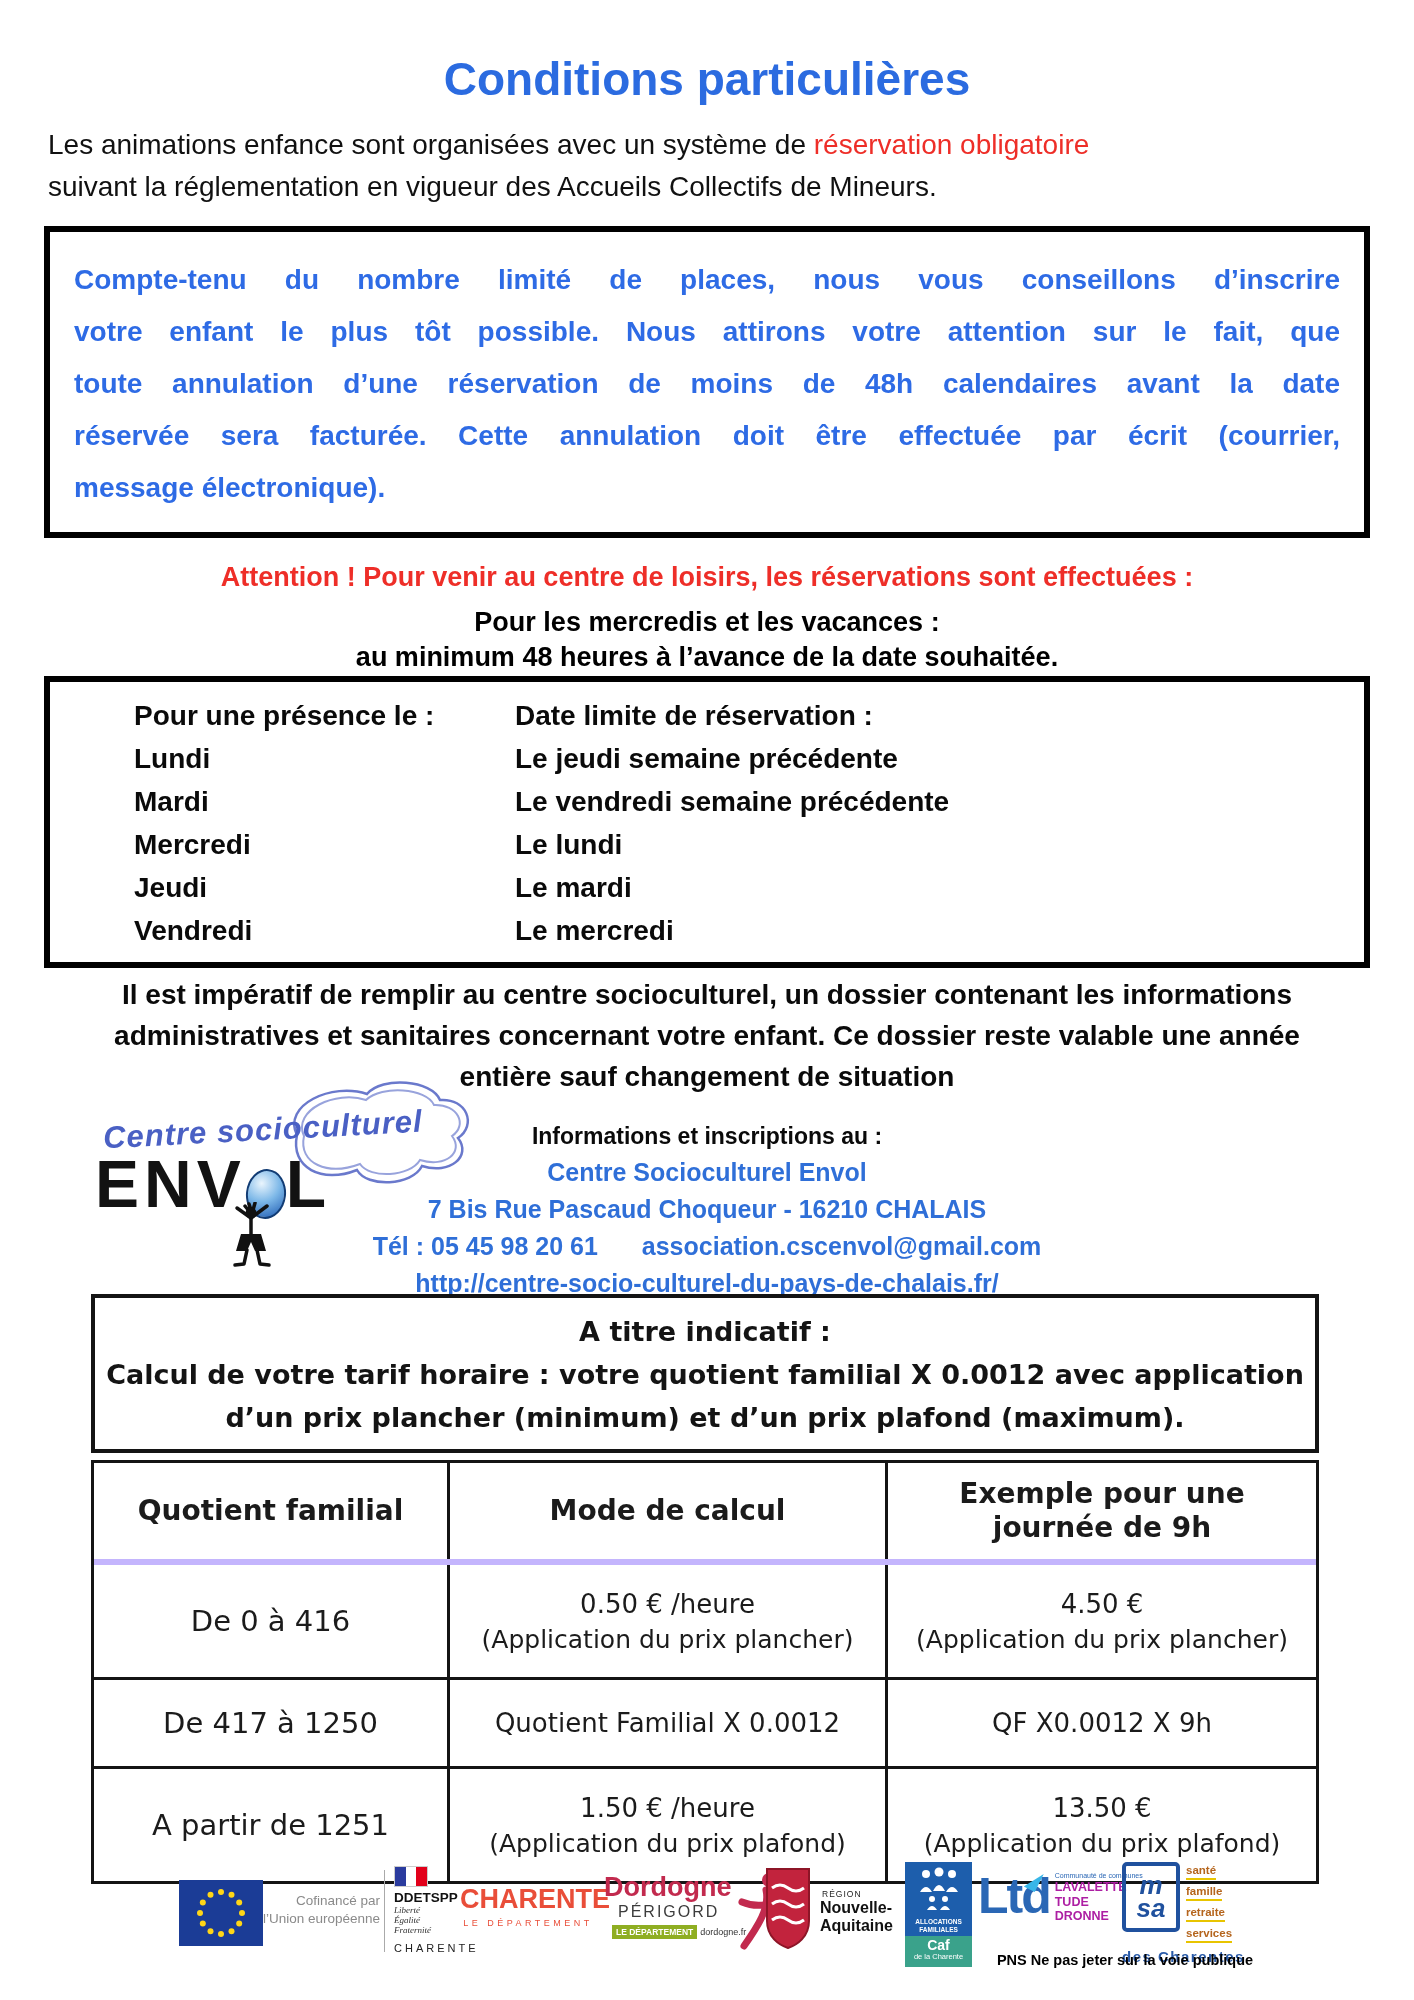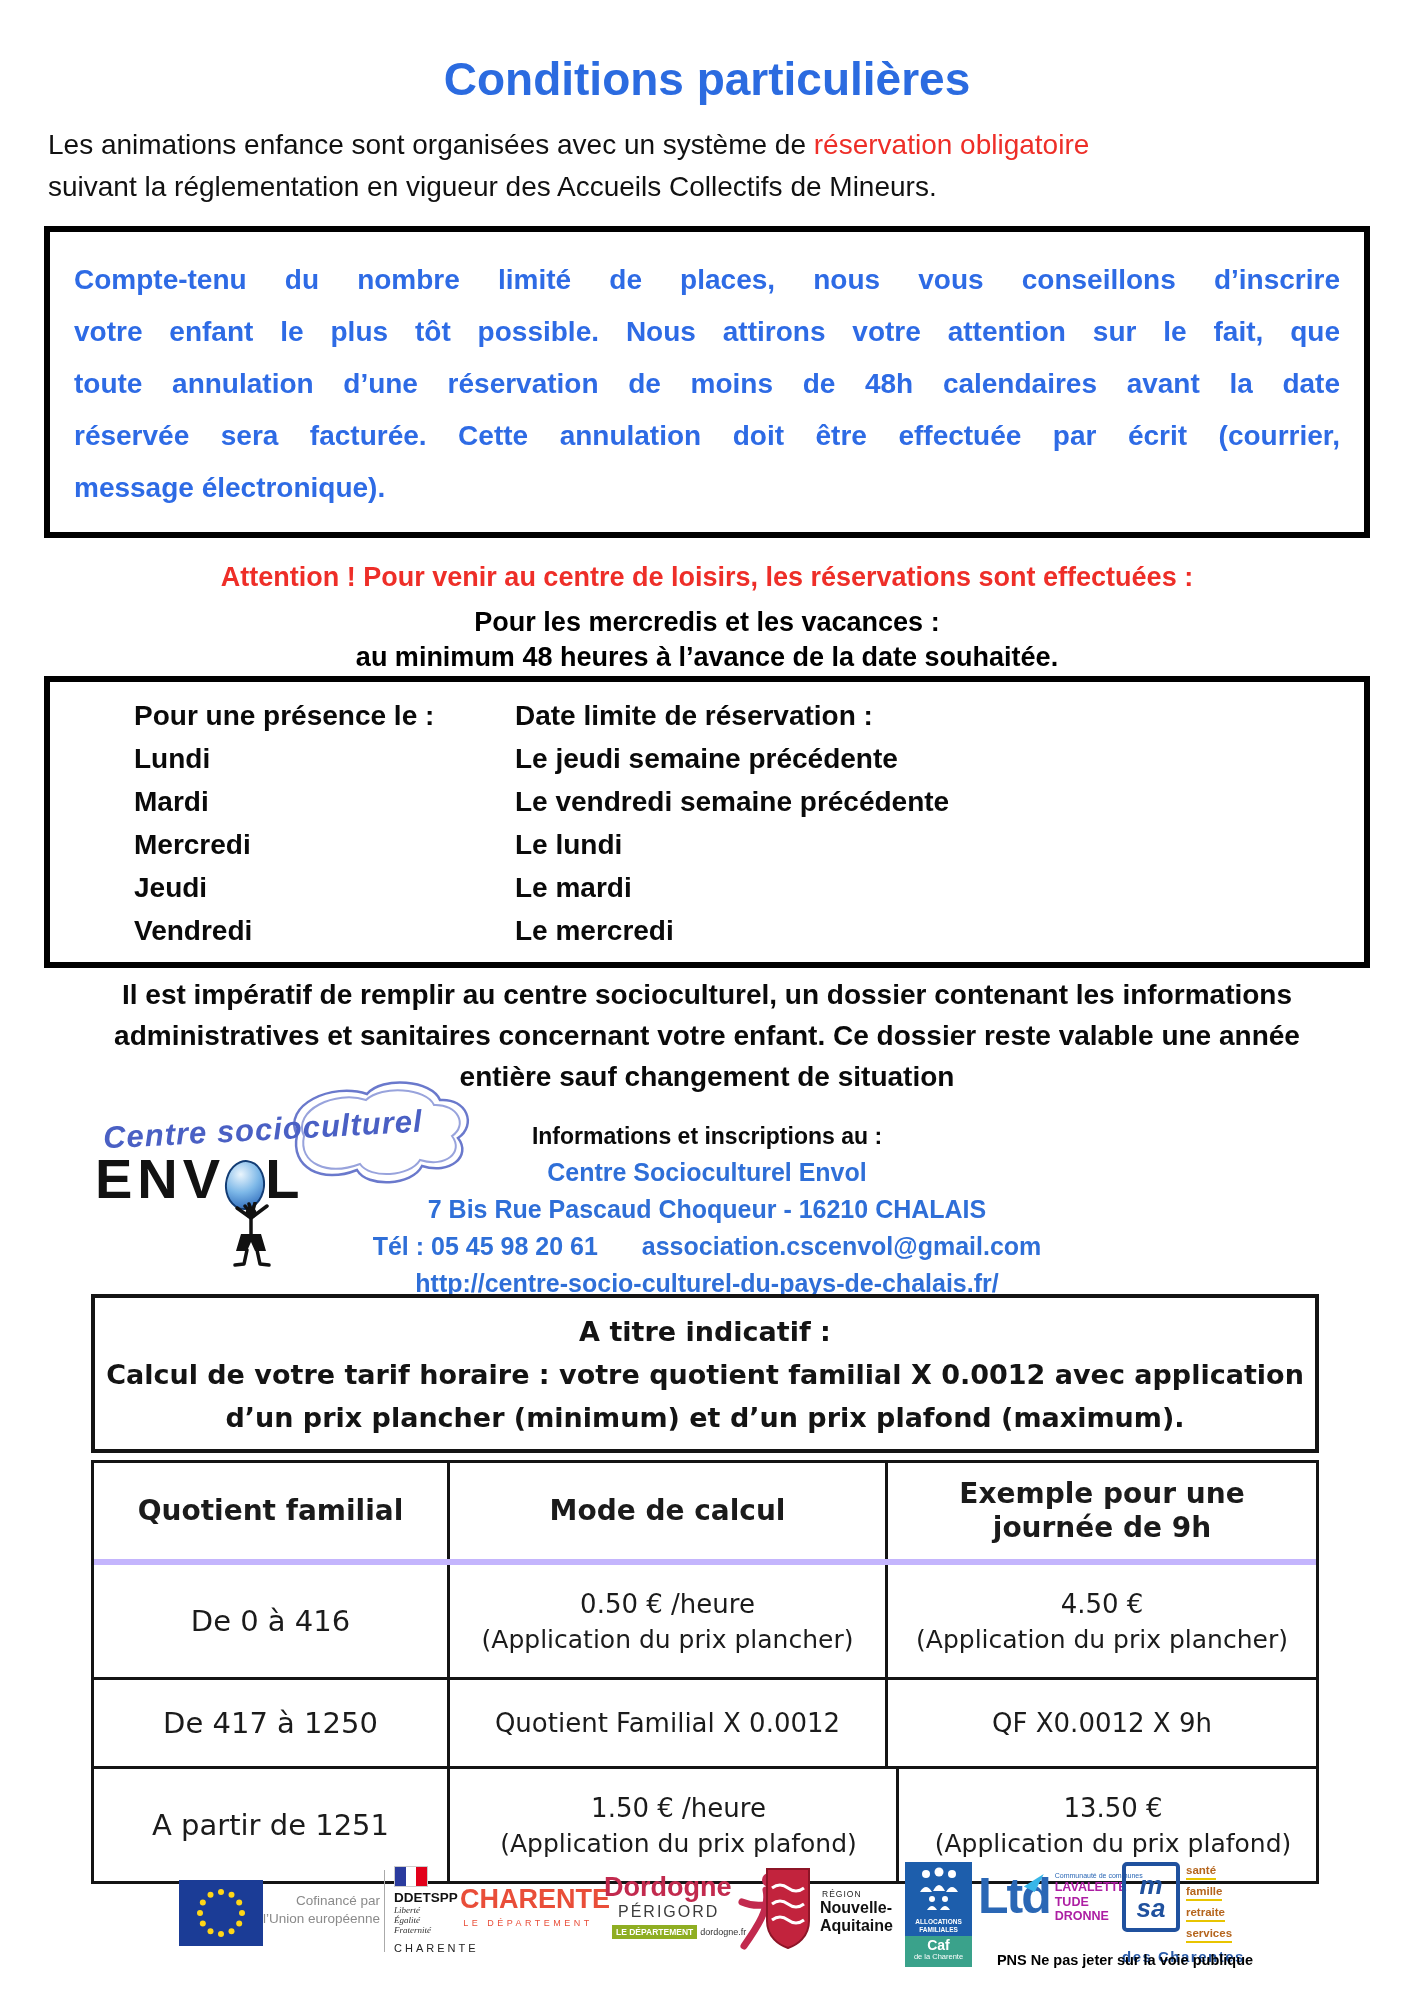--- a/index.html
+++ b/index.html
@@ -28,21 +28,21 @@
              font-weight:bold; font-size:28px; line-height:43px; color:#0a0a0a; }
 
   .dossier { position:absolute; top:974px; left:0; width:100%; text-align:center;
              font-weight:bold; font-size:28px; line-height:41px; color:#0a0a0a; }
 
   
   .logo { position:absolute; left:75px; top:1086px; width:390px; height:190px; }
   .logo .cloud { position:absolute; right:-12px; top:-6px; }
   .logo .script { position:absolute; left:28px; top:26px; font-size:31px; font-style:italic;
                   font-weight:bold; color:#4a60c4; transform:rotate(-3deg); letter-spacing:1px; }
-  .logo .envol { position:absolute; left:20px; top:60px; font-size:56px; font-weight:bold;
+  .logo .envol { position:absolute; left:20px; top:60px; font-size:66px; font-weight:bold;
                  letter-spacing:5px; color:#121212; }
   .logo .balloon { display:inline-block; width:40px; height:50px; border-radius:50%;
                    background:radial-gradient(circle at 35% 28%, #eaf5fd 0%, #7db8e8 45%, #1a57b0 100%);
                    vertical-align:-12px; transform:rotate(6deg); border:2px solid #123c74; }
   .logo .figure { position:absolute; left:150px; top:116px; }
 
   
   .contact { position:absolute; top:1118px; left:0; width:100%; text-align:center; }
   .contact .c-intro { font-size:23px; font-weight:bold; color:#0a0a0a; line-height:36px; }
   .contact .c-blue { font-size:25px; font-weight:bold; color:#2f6fd8; line-height:37px; }
@@ -51,21 +51,21 @@
 
   
   .indicatif { position:absolute; top:1294px; left:91px; width:1228px; border:4px solid #141414;
                text-align:center; font-family:"DejaVu Sans", sans-serif; font-weight:bold;
                font-size:27px; line-height:43px; color:#141414; padding:12px 8px 10px 8px; }
 
   .ttable { position:absolute; top:1460px; left:91px; width:1228px; border:3px solid #141414;
             font-family:"DejaVu Sans", sans-serif; color:#1b1b1b; }
   .trow { display:grid; grid-template-columns:356px 438px 1fr; border-bottom:3px solid #141414; }
   .trow.hd { border-bottom:6px solid #c4b5fd; }
-  .trow:last-child { border-bottom:none;gap:11px; }
+  .trow:last-child { border-bottom:none; }
   .tc { border-right:3px solid #141414; display:flex; flex-direction:column;
         justify-content:center; align-items:center; text-align:center; }
   .tc:last-child { border-right:none; }
   .hd .tc { height:96px; font-weight:bold; font-size:28px; line-height:34px; }
   .r1 .tc, .r3 .tc { height:112px; }
   .r2 .tc { height:86px; }
   .qf { font-size:29px; }
   .cl1 { font-size:26px; line-height:38px; white-space:nowrap; }
   .cl2 { font-size:25px; line-height:34px; white-space:nowrap; }
 

